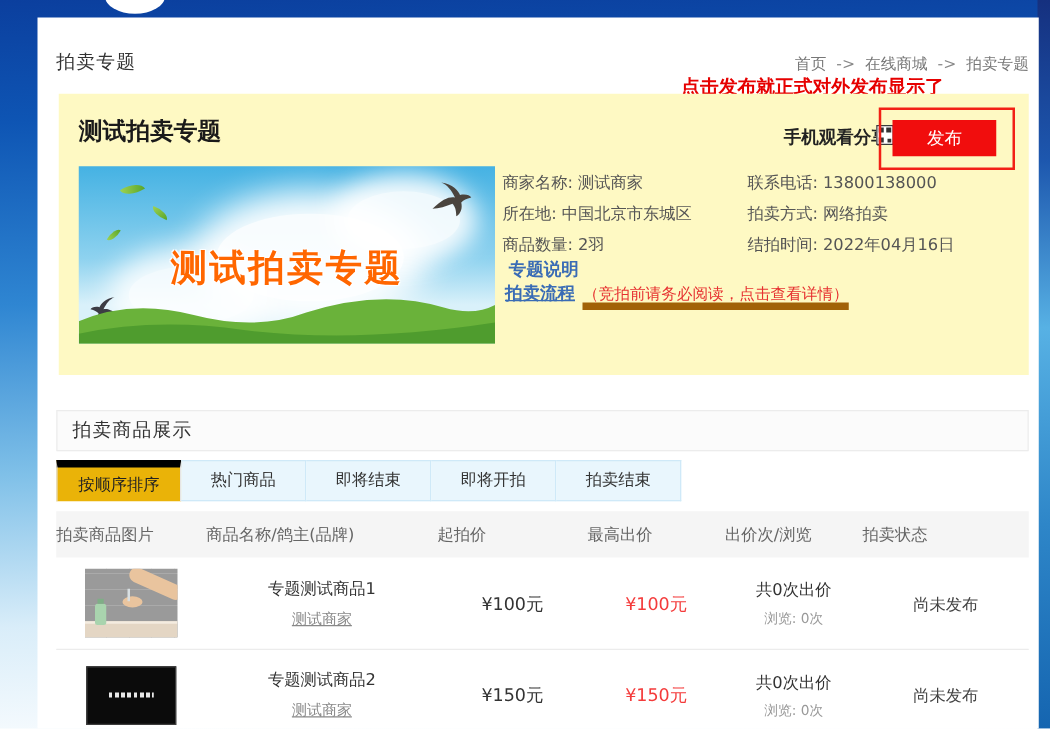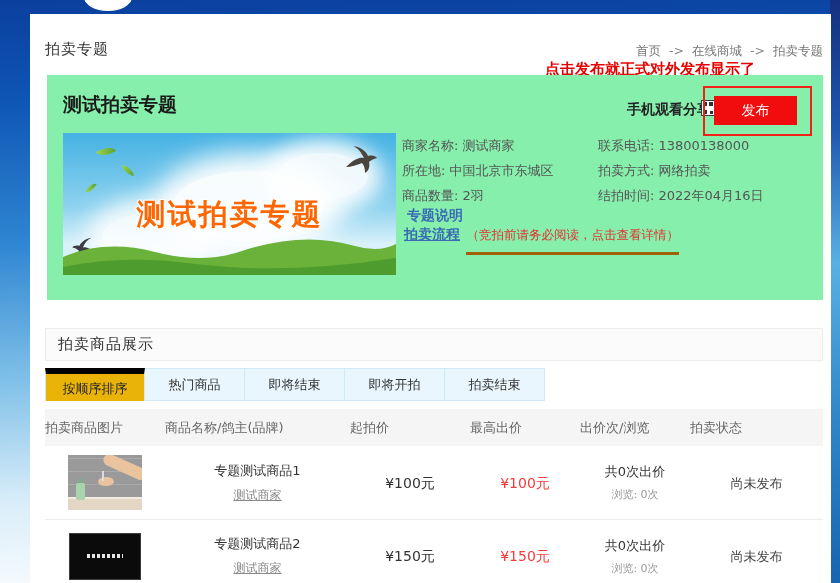--- a/index.html
+++ b/index.html
@@ -14,21 +14,21 @@
     background:#fff; border-radius:50%; }
 
   .panel { position:absolute; left:30px; top:14px; width:801px; height:569px; background:#fff; }
 
   .page-title { position:absolute; left:15px; top:26px; font-size:15px; color:#333; letter-spacing:1px; }
   .breadcrumb { position:absolute; right:8px; top:29px; font-size:12.5px; color:#777; }
   .breadcrumb .sep { margin:0 4px; color:#888; }
   .annotation-note { position:absolute; left:515px; top:46px; font-size:15px; font-weight:bold; color:#e60000; }
 
   
-  .card { position:absolute; left:17px; top:61px; width:776px; height:225px; background:#86efac; }
+  .card { position:absolute; left:17px; top:61px; width:776px; height:225px; background:#fef9c3; }
   .card-title { position:absolute; left:16px; top:17px; font-size:19px; font-weight:bold; color:#1a1a1a; }
 
   .share-label { position:absolute; left:580px; top:26px; font-size:14px; font-weight:bold; color:#222; }
   .qr-icon { position:absolute; left:654px; top:25px; width:14px; height:16px; background:#fff; border:1px solid #3a3a3a; }
   .qr-icon::before { content:""; position:absolute; inset:1px;
     background:linear-gradient(#333 0 0) 0 0/4px 4px no-repeat,
                linear-gradient(#333 0 0) 100% 0/4px 4px no-repeat,
                linear-gradient(#333 0 0) 0 100%/4px 4px no-repeat,
                linear-gradient(#333 0 0) 100% 100%/3px 3px no-repeat; }
   .publish-btn { position:absolute; left:667px; top:21px; width:83px; height:29px; background:#f10d0d;
@@ -58,21 +58,21 @@
   .info-item { position:absolute; font-size:13px; color:#555; white-space:nowrap; }
   .info-item .val { margin-left:4px; }
   .i0 { left:355px; top:62px; } .i1 { left:551px; top:62px; }
   .i2 { left:355px; top:87px; } .i3 { left:551px; top:87px; }
   .i4 { left:355px; top:112px; } .i5 { left:551px; top:112px; }
 
   .link-desc { position:absolute; left:360px; top:132px; font-size:14px; font-weight:bold;
     color:#3a6cb5; cursor:pointer; }
   .link-flow-row { position:absolute; left:357px; top:151px; font-size:14px; white-space:nowrap; }
   .link-flow { font-weight:bold; color:#3a6cb5; text-decoration:underline; cursor:pointer; }
-  .flow-note { font-size:12.5px; color:#e63030; border-bottom:3px solid #a16207; padding-bottom:10px; margin-left:2px; }
+  .flow-note { font-size:12.5px; color:#e63030; border-bottom:6px solid #a16207; padding-bottom:0; margin-left:2px; }
 
   
   .section-header { position:absolute; left:15px; top:314px; width:778px; height:33px;
     background:#fbfbfb; border:1px solid #ececec; font-size:15px; color:#333;
     line-height:31px; padding-left:12px; letter-spacing:1px; }
 
   .tabs { position:absolute; left:15px; top:354px; height:33px; display:flex; }
   .tab { width:100px; height:33px; text-align:center; line-height:31px; font-size:13px; color:#333;
     background:#e9f6fd; border:1px solid #cfe9f8; border-left:none; cursor:pointer; }
   .tab:first-child { border-left:1px solid #cfe9f8; }

